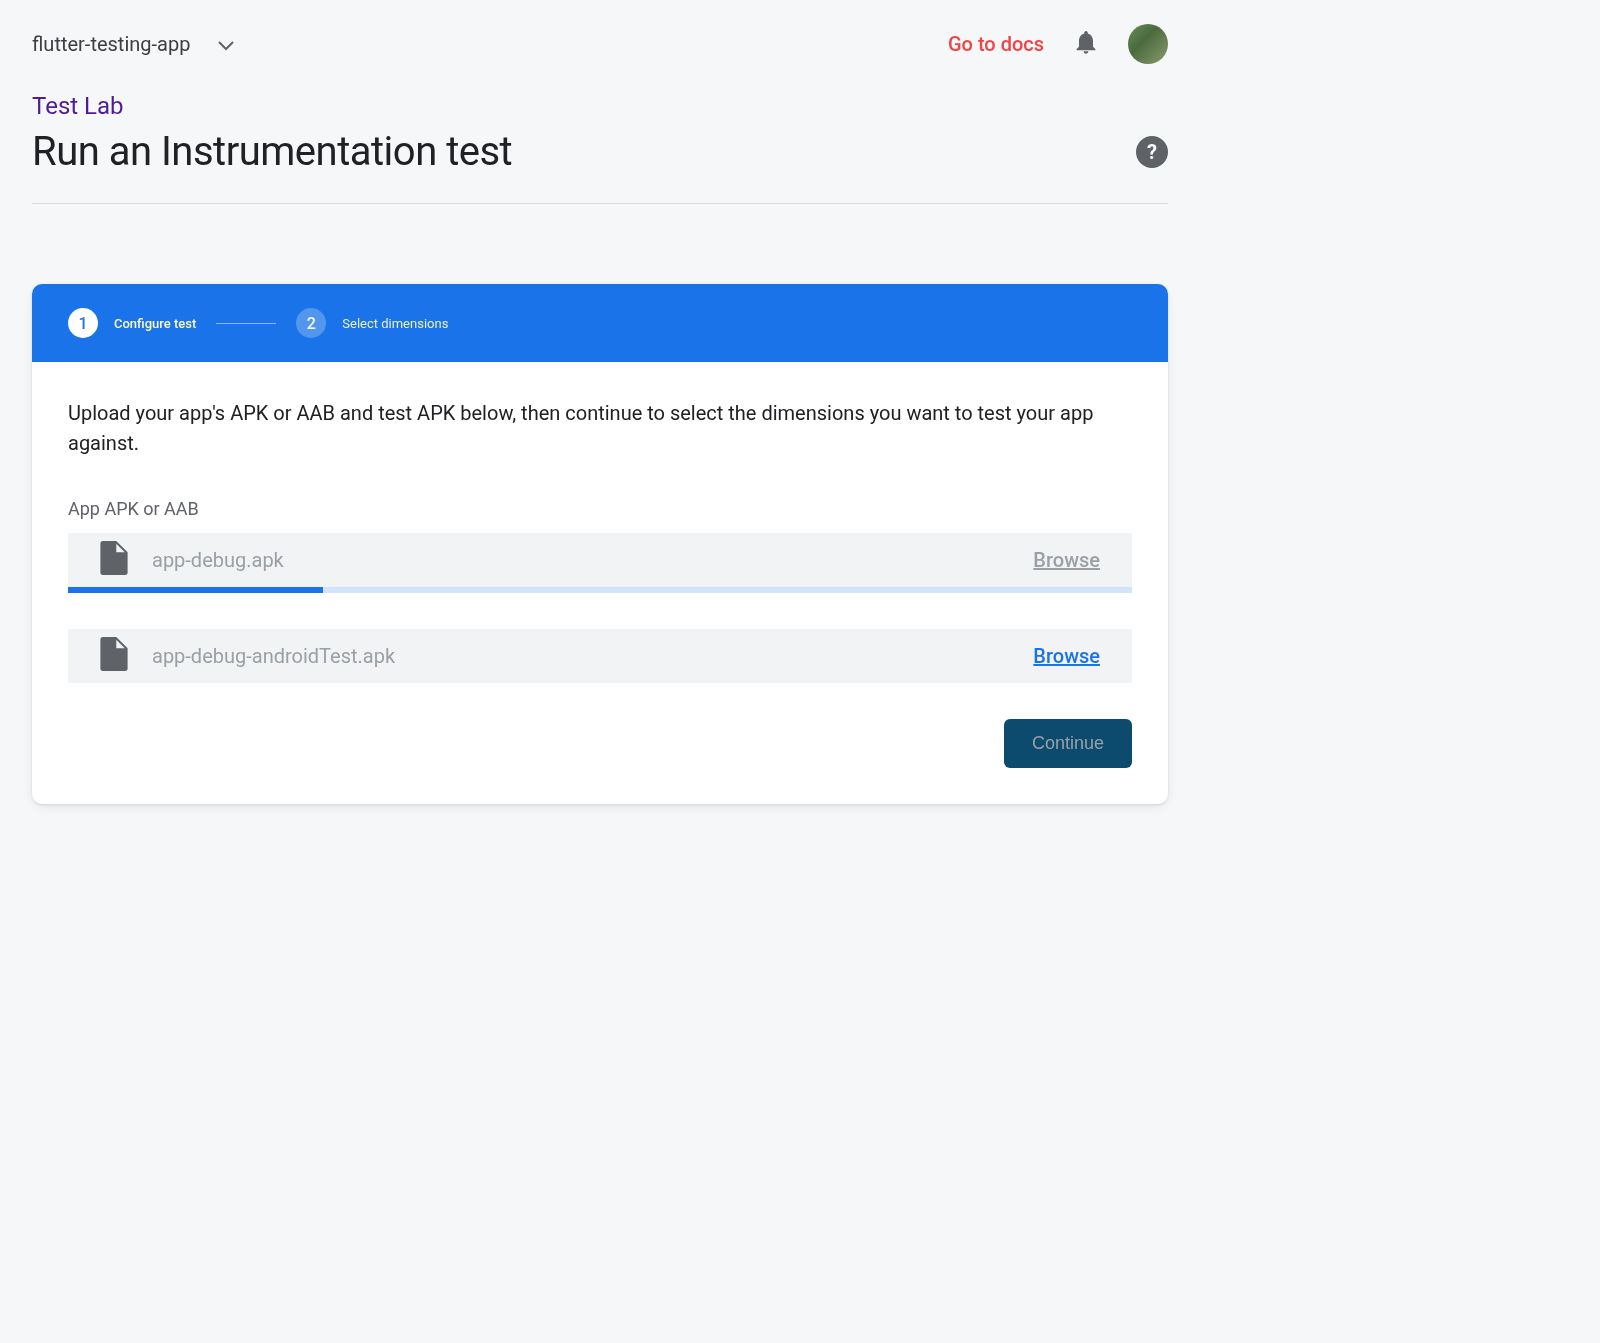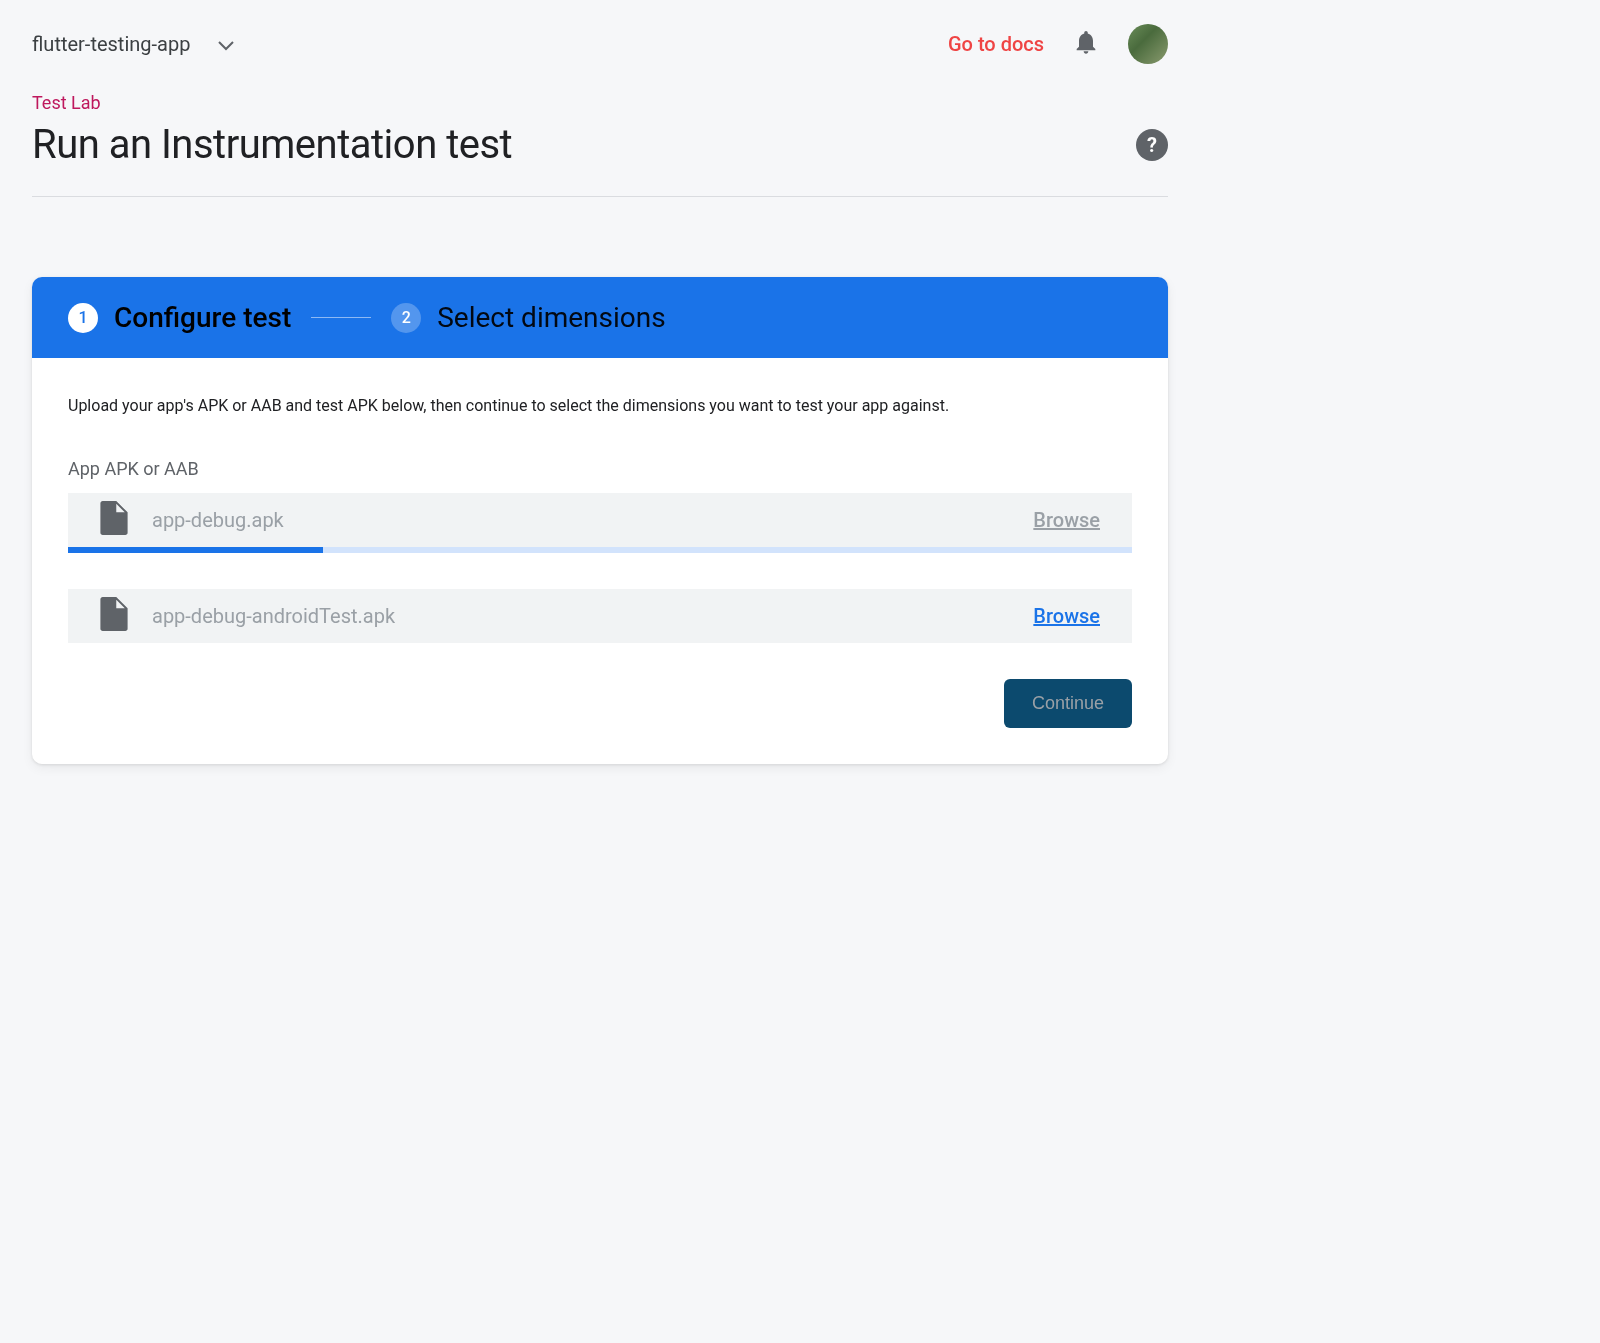--- a/index.html
+++ b/index.html
@@ -49,22 +49,22 @@
       height: 28px;
     }
     .avatar {
       width: 40px;
       height: 40px;
       border-radius: 50%;
       background: linear-gradient(135deg, #6b8e5a 0%, #4a6b3d 40%, #8a9b6f 100%);
       cursor: pointer;
     }
     .breadcrumb {
-      font-size: 18px;
-      color: #be185d;
+      font-size: 24px;
+      color: #4c1d95;
       margin-bottom: 8px;
       cursor: pointer;
     }
     .page-header {
       display: flex;
       align-items: center;
       justify-content: space-between;
       padding-bottom: 28px;
       border-bottom: 1px solid #dadce0;
       margin-bottom: 80px;
@@ -118,39 +118,39 @@
     }
     .step-circle.active {
       background: #fff;
       color: #1a73e8;
     }
     .step-circle.inactive {
       background: rgba(255,255,255,0.25);
       color: #fff;
     }
     .step-label {
-      color: #000000;
-      font-size: 28px;
+      color: #fef9c3;
+      font-size: 13px;
     }
     .step-label.active {
       font-weight: 500;
     }
     .step-label.inactive {
       opacity: 0.92;
     }
     .step-connector {
       flex: 0 0 60px;
       height: 1px;
       background: rgba(255,255,255,0.5);
     }
     .card-body {
       padding: 36px;
     }
     .instructions {
-      font-size: 16px;
+      font-size: 20px;
       color: #202124;
       line-height: 1.5;
       margin-bottom: 40px;
     }
     .field-group {
       margin-bottom: 36px;
     }
     .field-label {
       font-size: 18px;
       color: #5f6368;

